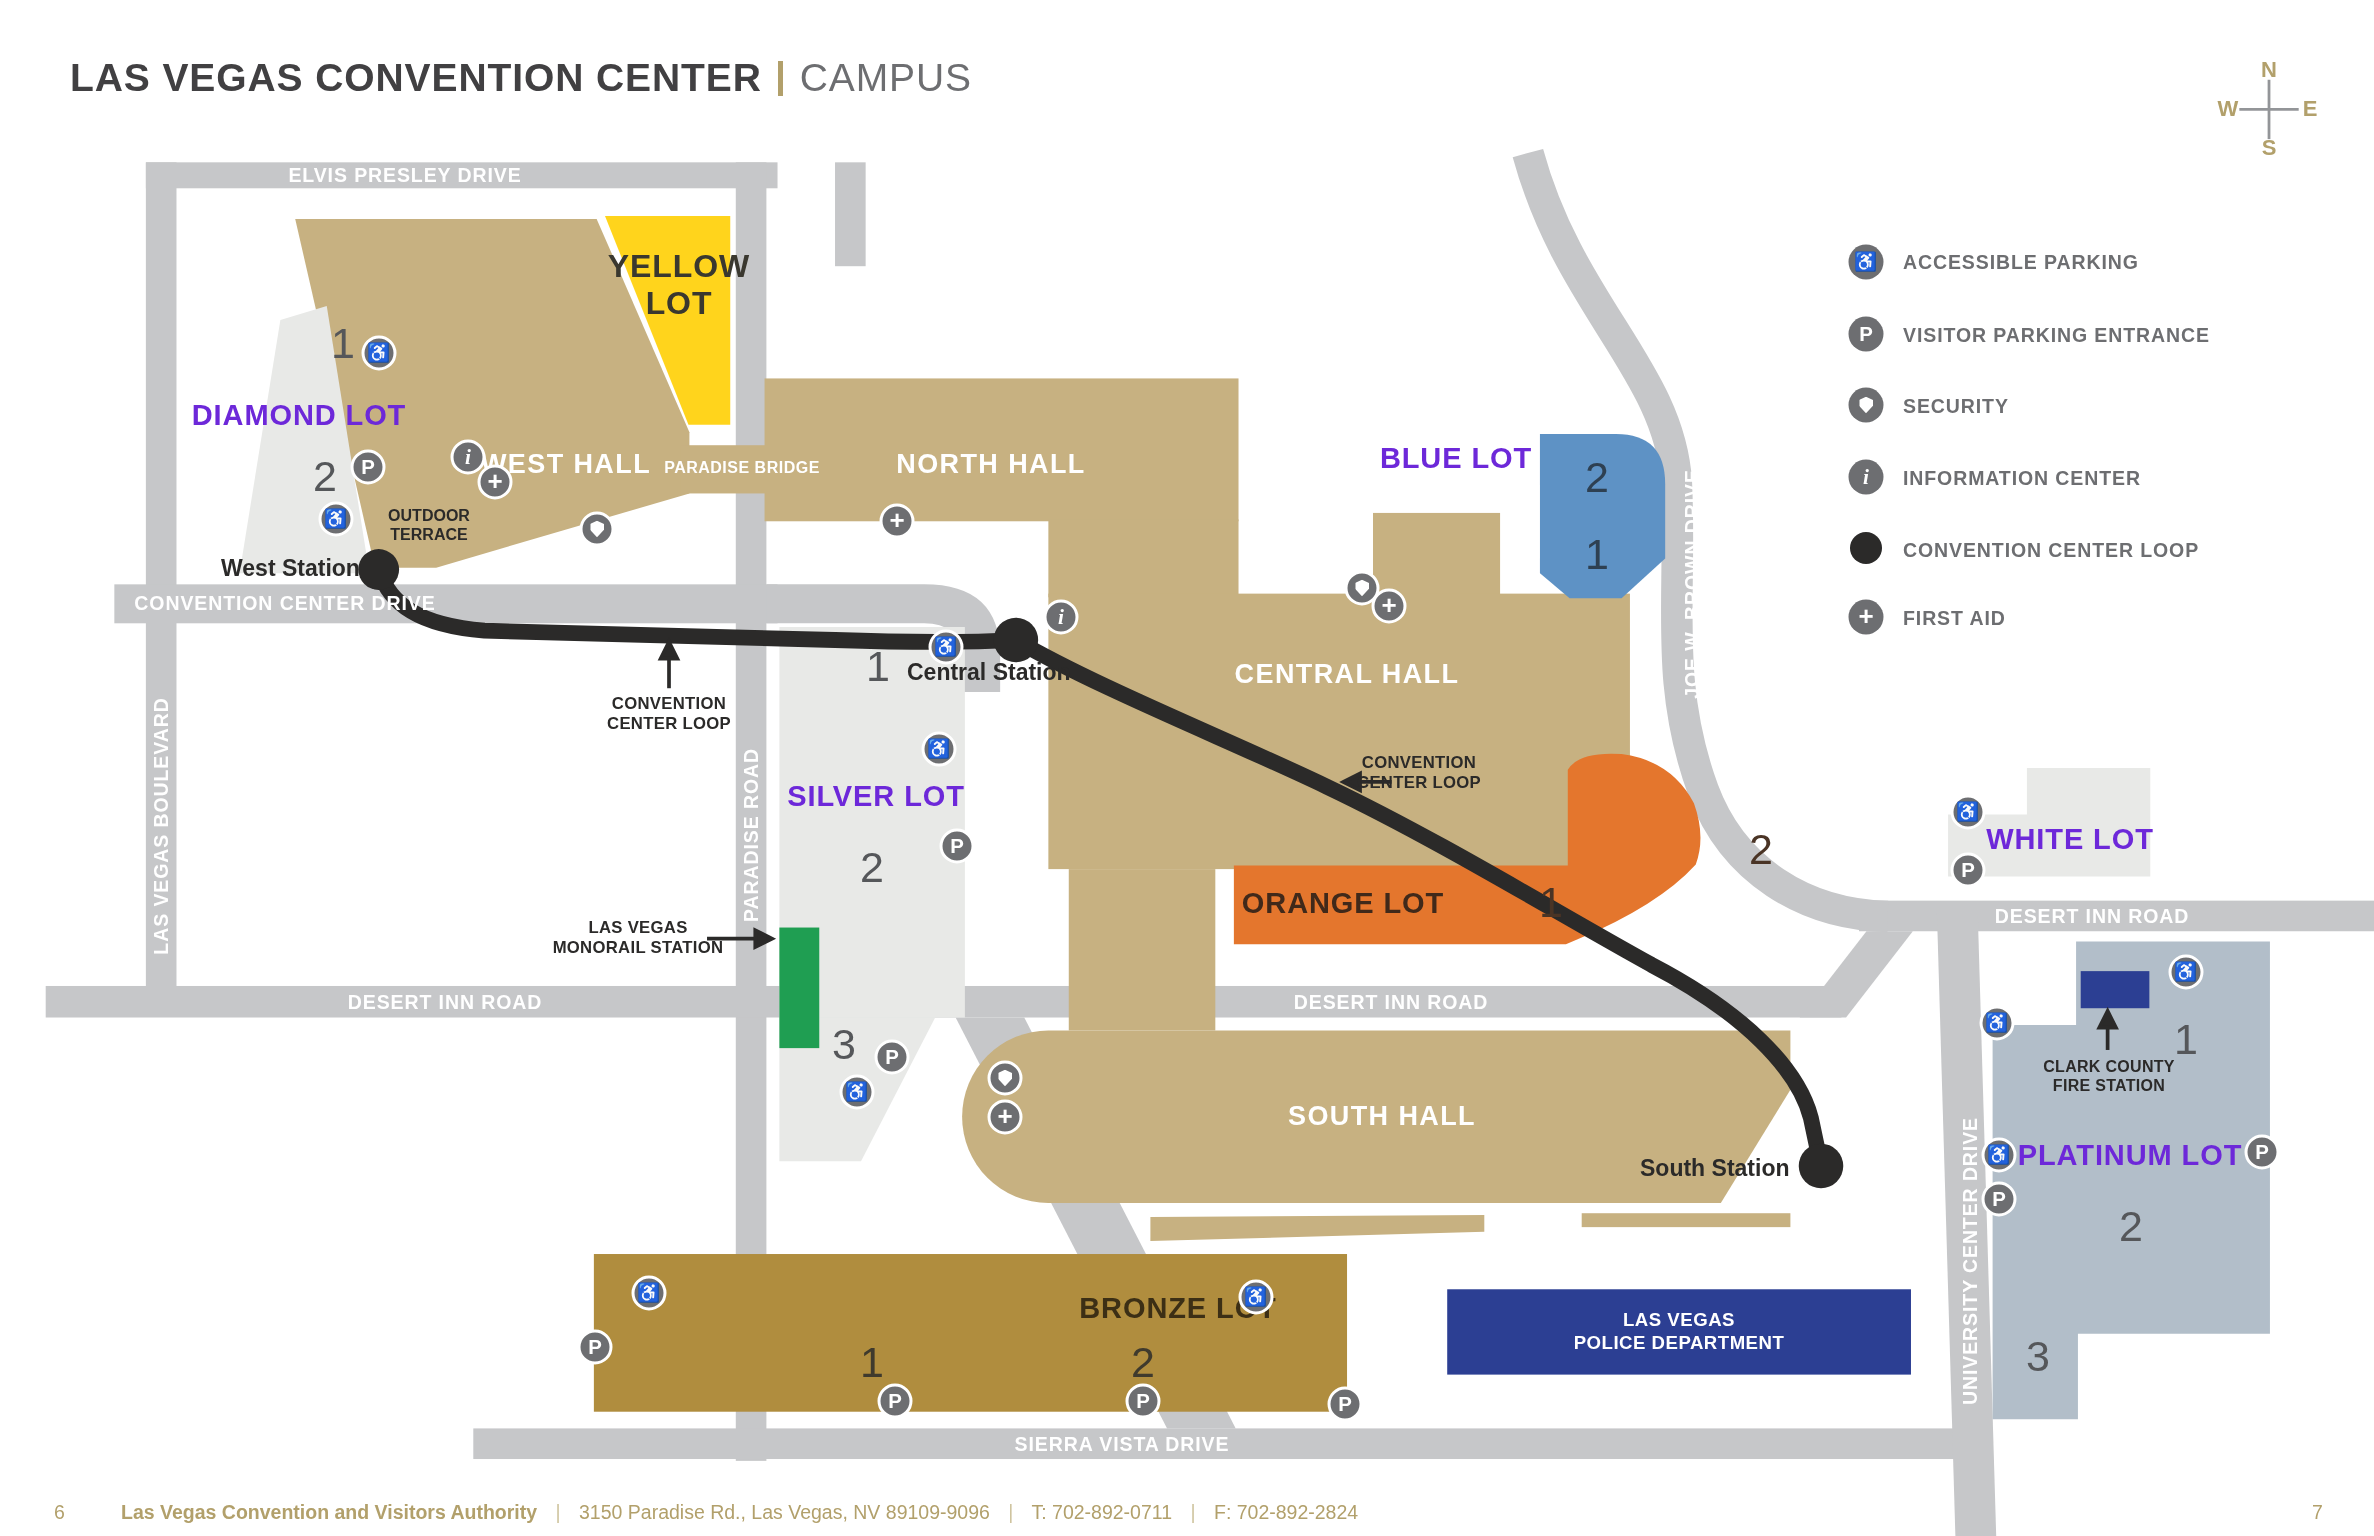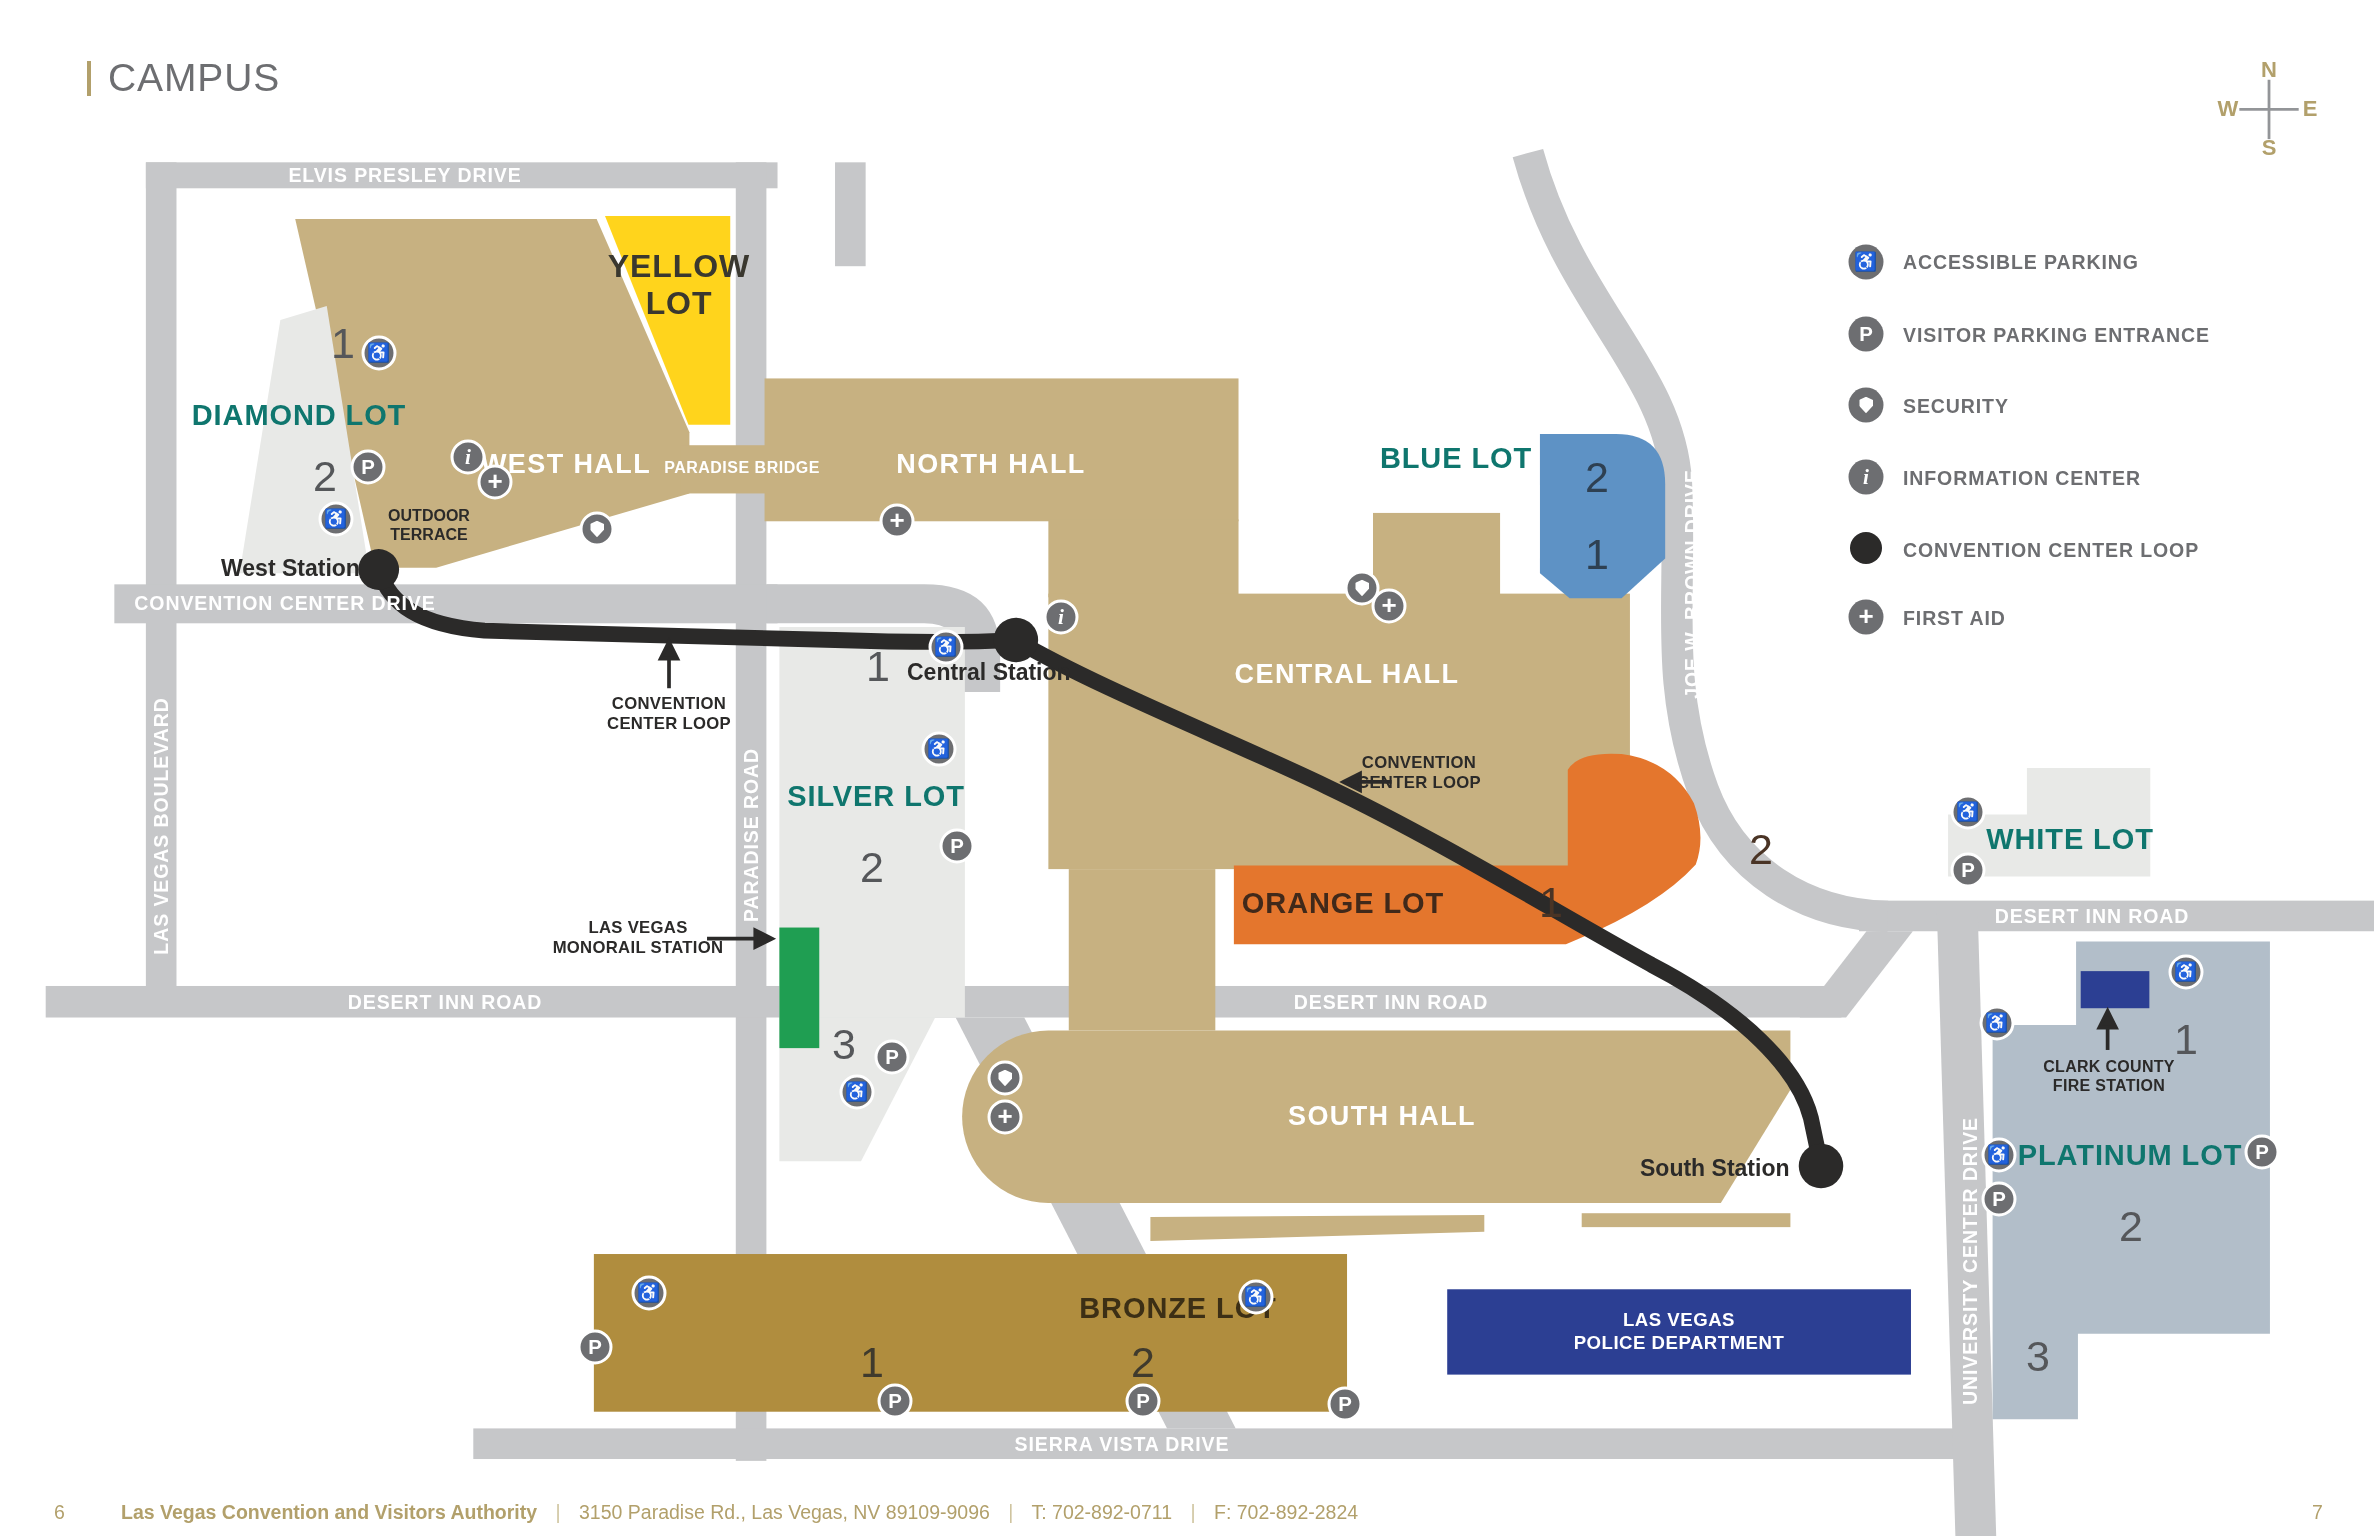--- a/index.html
+++ b/index.html
@@ -8,21 +8,21 @@
   .abs{position:absolute;}
   .ctr{transform:translate(-50%,-50%);white-space:nowrap;}
   .rot{transform:translate(-50%,-50%) rotate(-90deg);white-space:nowrap;}
   
   .title-main{font-size:39px;font-weight:bold;letter-spacing:0.9px;color:#414042;}
   .title-sub{font-size:39px;font-weight:normal;letter-spacing:0.9px;color:#6d6e71;}
   .title-div{width:4.6px;height:35px;background:#b2a06b;margin:0 16.7px;}
   .road-label{color:#ffffff;font-weight:bold;font-size:19.5px;letter-spacing:0.9px;}
   .hall-label{color:#ffffff;font-weight:bold;font-size:27px;letter-spacing:1.4px;}
   .hall-label-sm{color:#ffffff;font-weight:bold;font-size:16px;letter-spacing:0.5px;}
-  .lot-label{color:#0f766e;font-weight:bold;font-size:29px;letter-spacing:0.9px;}
+  .lot-label{color:#6d28d9;font-weight:bold;font-size:29px;letter-spacing:0.9px;}
   .lot-label-2l{color:#3a382f;font-weight:bold;font-size:32px;letter-spacing:0.9px;text-align:center;line-height:1.15;}
   .lot-num{color:#55575a;font-weight:normal;font-size:43px;}
   .lot-num-blue{color:#2e4052;}
   .sta-label{color:#2b2a29;font-weight:bold;font-size:23px;}
   .note-label{color:#2b2a29;font-weight:bold;font-size:16.7px;text-align:center;line-height:1.2;letter-spacing:0.3px;}
   .poi-label{color:#ffffff;font-weight:bold;font-size:18.6px;text-align:center;line-height:1.25;letter-spacing:0.5px;}
   .legend-label{color:#6d6e71;font-weight:bold;font-size:19.5px;letter-spacing:0.9px;}
   .compass-l{color:#b2a06b;font-weight:bold;font-size:22px;}
   .footer-txt{font-size:19.5px;color:#b2a06b;}
   .footer-b{font-weight:bold;text-align:center;}
@@ -106,20 +106,21 @@
       <polygon points="2272,1090 2263,1108 2281,1108"></polygon>
     </g>
 
     <g stroke="#939598" stroke-width="3">
       <line x1="2446" y1="86" x2="2446" y2="150"></line>
       <line x1="2414" y1="118" x2="2478" y2="118"></line>
     </g>
   </svg>
 
   <div class="abs" style="left:70px;top:56px;display:flex;align-items:center;">
+    <div class="title-main">LAS VEGAS CONVENTION CENTER</div>
     <div class="title-div"></div>
     <div class="title-sub">CAMPUS</div>
   </div>
 
   <div class="abs ctr compass-l" style="left:2269px;top:70px;">N</div>
   <div class="abs ctr compass-l" style="left:2228px;top:109px;">W</div>
   <div class="abs ctr compass-l" style="left:2310px;top:109px;">E</div>
   <div class="abs ctr compass-l" style="left:2269px;top:148px;">S</div>
 
   <div class="abs mk mk-nob" style="left:1866px;top:262px;">

